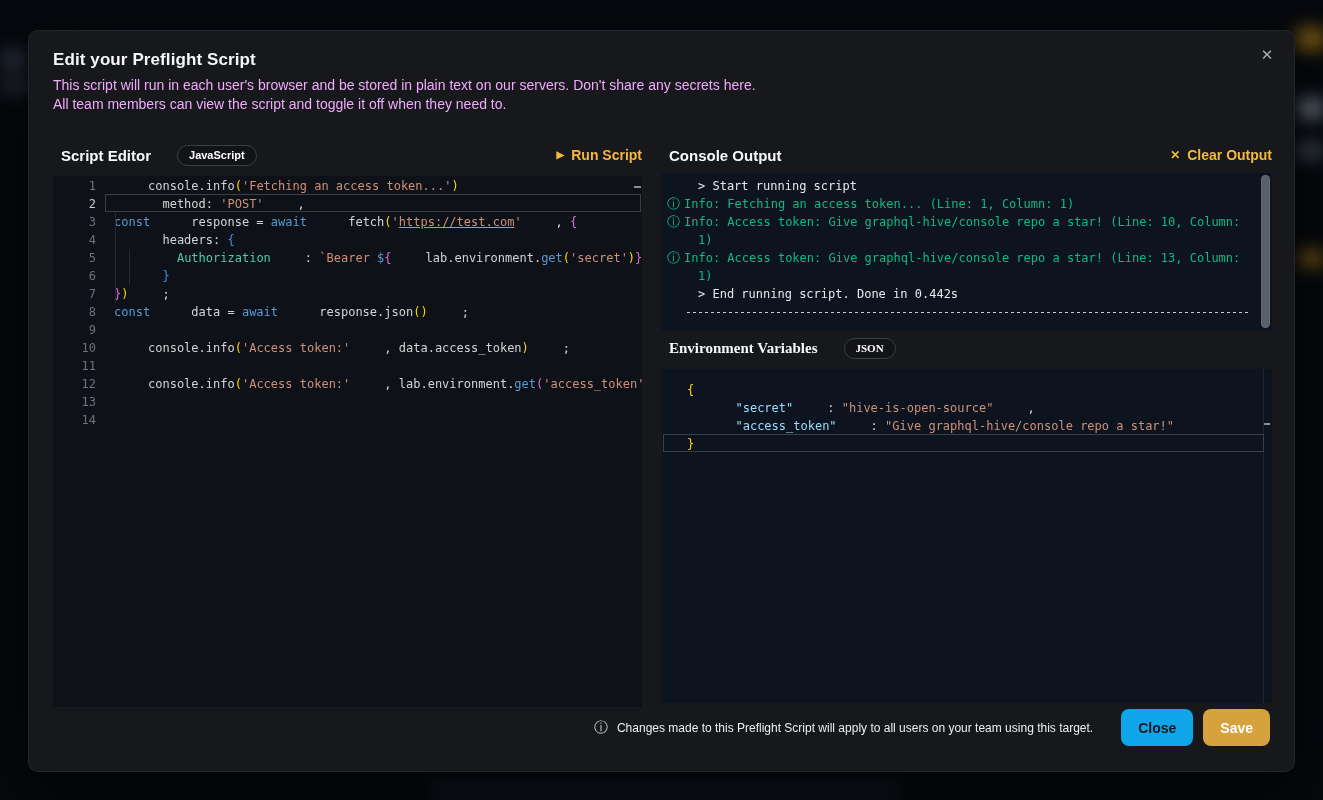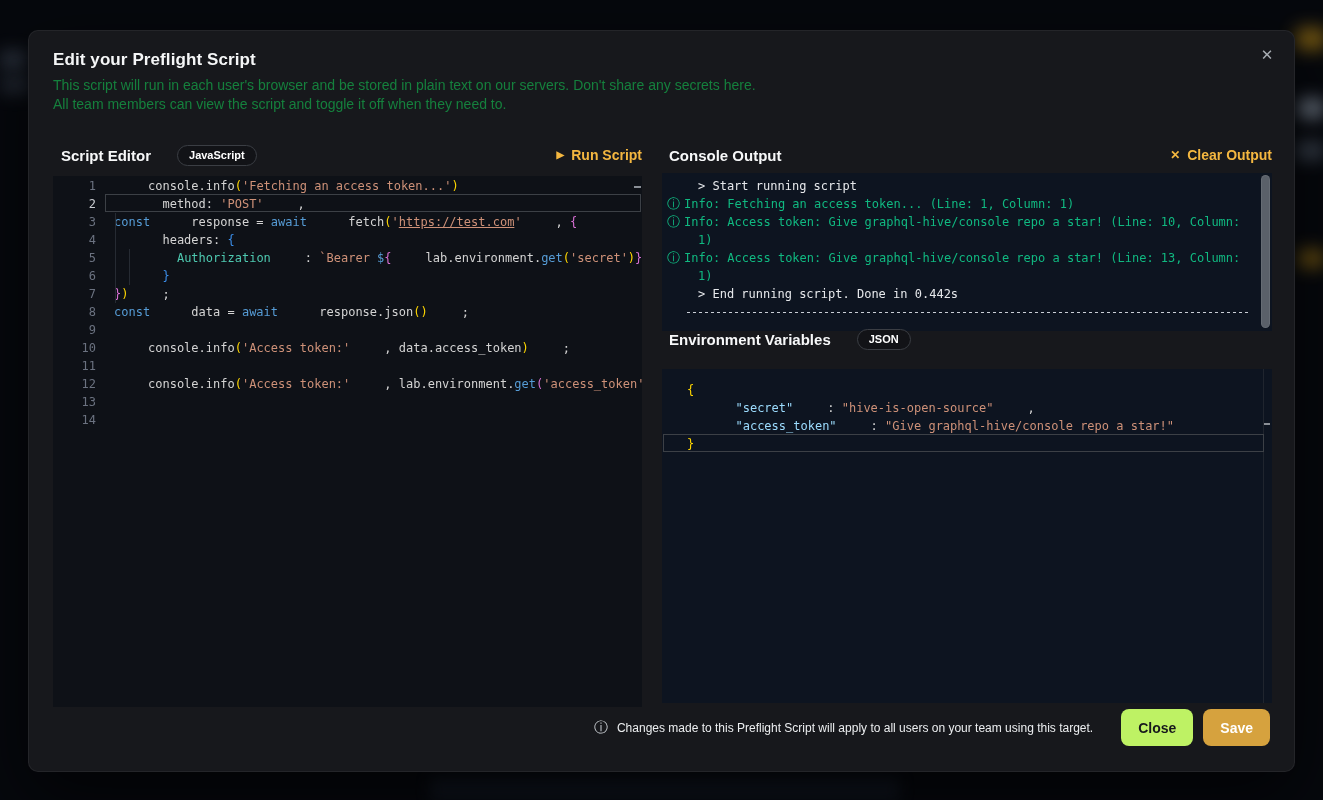--- a/index.html
+++ b/index.html
@@ -21,27 +21,27 @@
   .modal-close {
     position:absolute; top:13px; right:16px; width:22px; height:22px;
     color:#a8adb3; font-size:15px; line-height:22px; text-align:center; cursor:pointer;
   }
   .title {
     position:absolute; left:24px; top:19px;
     font-size:17px; font-weight:700; color:#f5f6f7; letter-spacing:.1px;
   }
   .desc {
     position:absolute; left:24px; top:45px;
-    font-size:14px; line-height:18.5px; color:#15803d;
+    font-size:14px; line-height:18.5px; color:#f0abfc;
   }
   
   .sec-head { position:absolute; height:26px; display:flex; align-items:center;gap:16px; }
   .sec-head.left  { left:24px;  top:111px; width:589px; padding-left:8px; }
   .sec-head.right { left:633px; top:111px; width:610px; padding-left:7px; }
-  .sec-head.env   { left:633px; top:295px; width:610px; padding-left:7px; }
+  .sec-head.env   { left:633px; top:304px; width:610px; padding-left:7px;font-family:Liberation Serif, serif; }
   .sec-title { font-size:15px; font-weight:700; color:#f7f8f9; }
   .badge {
     margin-left:10px; font-size:11px; font-weight:700; color:#fff;
     border:1px solid #3b3e44; border-radius:999px; padding:4px 11px;
     background:#121317; line-height:1;
   }
   .accent-btn {
     margin-left:auto; display:flex; align-items:center; gap:7px;
     color:var(--accent); font-size:14px; font-weight:600; cursor:pointer;
     background:none; border:none; font-family:inherit;
@@ -106,21 +106,21 @@
     position:absolute; left:24px; right:24px; bottom:25px; height:37px;
     display:flex; align-items:center; justify-content:flex-end;
   }
   .note { display:flex; align-items:center; gap:9px; margin-right:28px; }
   .note .n-ico { color:#cdd1d6; font-size:14px; }
   .note .n-txt { font-size:12px; color:#eceef0; }
   .btn {
     height:37px; border:none; border-radius:8px; padding:0 17px;
     font-family:inherit; font-size:14px; font-weight:600; cursor:pointer;
   }
-  .btn.close { background:#bef264; color:#17181c; margin-right:10px; }
+  .btn.close { background:#0ea5e9; color:#17181c; margin-right:10px; }
   .btn.save  { background:var(--save-bg); color:#ffffff; }
 </style>
 </head>
 <body>
 
 <div class="blob" style="left:0;top:52px;width:26px;height:16px;background:#3c4554;"></div>
 <div class="blob" style="left:0;top:78px;width:30px;height:14px;background:#333b48;"></div>
 <div class="blob" style="left:1296px;top:28px;width:30px;height:22px;background:#8f6b13;"></div>
 <div class="blob" style="left:1298px;top:99px;width:26px;height:19px;background:#8894a3;"></div>
 <div class="blob" style="left:1296px;top:142px;width:28px;height:17px;background:#4b5563;"></div>

